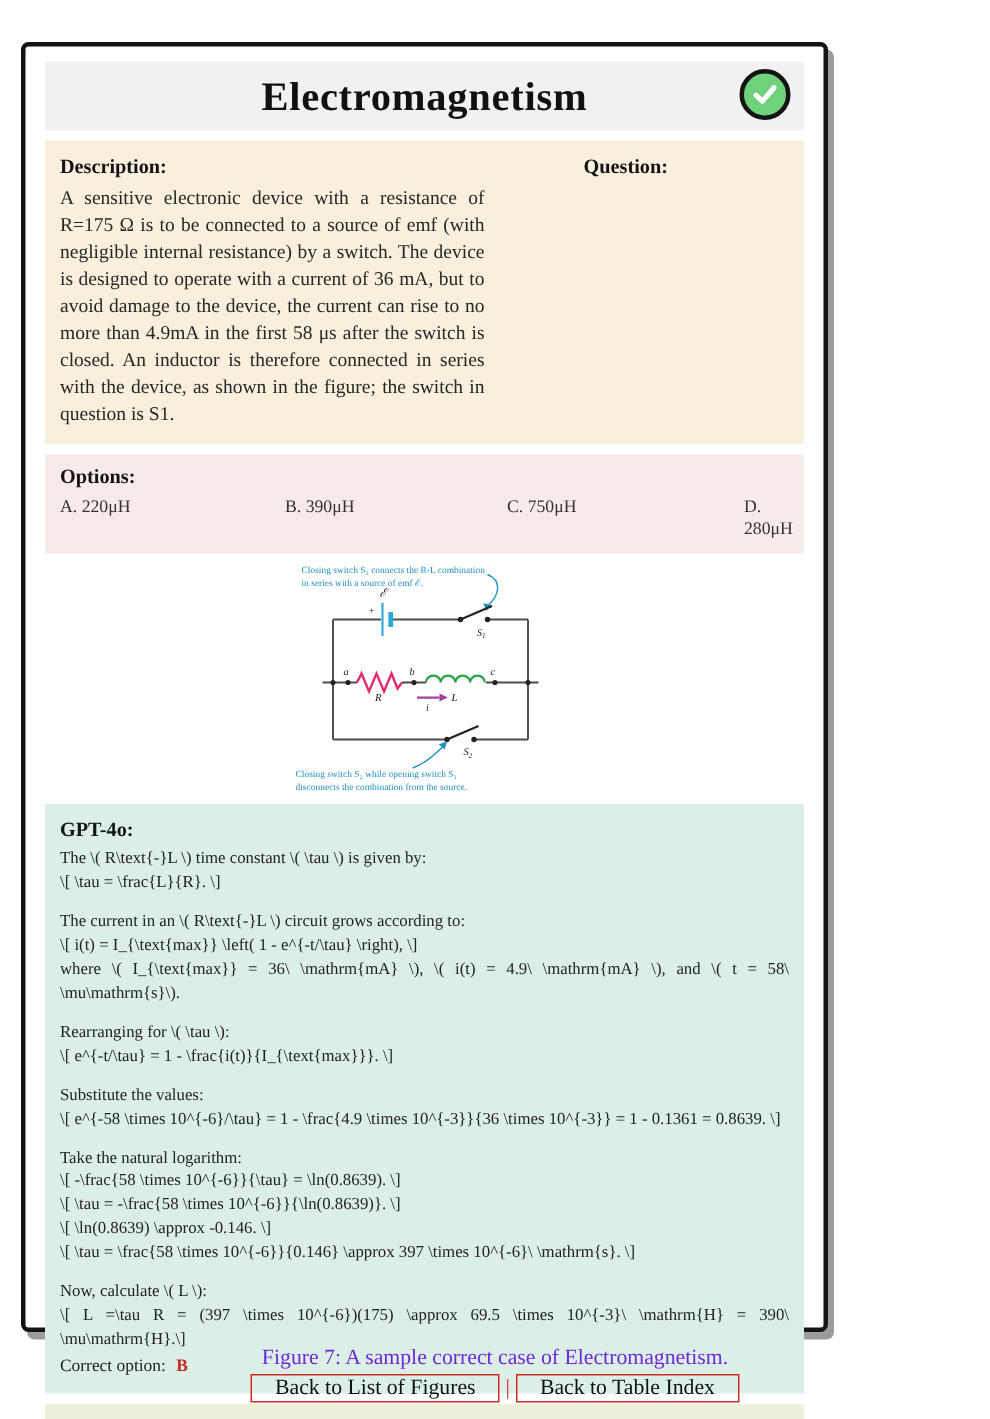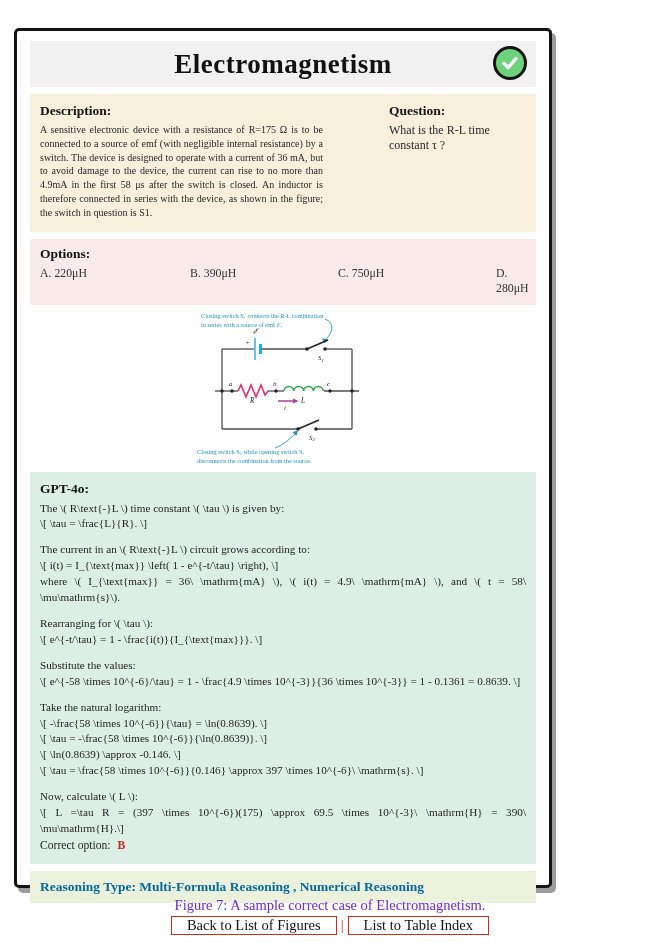--- a/index.html
+++ b/index.html
@@ -10,21 +10,21 @@
         box-shadow:4px 5px 0 #9c9c9c;padding:10px 13px;}
   .titlebar{position:relative;background:#f1f1f1;height:46px;display:flex;align-items:center;justify-content:center;}
   .title{font-size:27px;font-weight:bold;color:#111;letter-spacing:.5px;}
   .check-badge{position:absolute;right:9px;top:5px;width:34px;height:34px;border-radius:50%;
         background:#6fd17b;border:3px solid #141414;box-sizing:border-box;display:flex;align-items:center;justify-content:center;}
   .band{box-sizing:border-box;padding:8px 10px;margin-top:7px;}
   .desc-band{background:#f8efdc;display:flex;gap:18px;padding:9px 10px 12px 10px;}
   .desc-col{width:283px;flex:none;}
   .q-col{flex:1;margin-left:48px;}
   .sec-label{font-size:13.5px;font-weight:bold;color:#141414;margin-bottom:4px;}
-  .body-text{font-size:10px;line-height:1.38;text-align:justify;color:#272727;font-family:Liberation Serif, serif;}
+  .body-text{font-size:13px;line-height:1.38;text-align:justify;color:#272727;font-family:Liberation Serif, serif;}
   .q-text{font-size:12px;color:#272727;text-align:left;}
   .options-band{background:#f9eaea;padding:7px 10px 9px 10px;}
   .options-row{display:grid;grid-template-columns:150px 148px 158px auto;font-size:11.8px;color:#333;margin-top:3px;}
   .figure-band{background:#ffffff;display:flex;justify-content:center;align-items:center;padding:0;margin-top:2px;}
   .gpt-band{background:#dcefe7;padding:9px 10px 12px 10px;}
   .gpt-par{font-size:11.2px;line-height:1.42;color:#232323;white-space:pre-wrap;text-align:justify;}
   .gpt-par + .gpt-par{margin-top:10px;}
   .correct-line{margin-top:2px;font-size:11.6px;color:#232323;}
   .correct-val{color:#c42a24;font-weight:bold;margin-left:4px;}
   .bar{font-size:13.5px;font-weight:bold;color:#0369a1;padding:8px 10px;}
@@ -54,21 +54,20 @@
       </span>
     </div>
 
     <div class="band desc-band">
       <div class="desc-col">
         <div class="sec-label">Description:</div>
         <div class="body-text">A sensitive electronic device with a resistance of R=175 Ω is to be connected to a source of emf (with negligible internal resistance) by a switch. The device is designed to operate with a current of 36 mA, but to avoid damage to the device, the current can rise to no more than 4.9mA in the first 58 μs after the switch is closed. An inductor is therefore connected in series with the device, as shown in the figure; the switch in question is S1.</div>
       </div>
       <div class="q-col">
         <div class="sec-label">Question:</div>
-        <div class="q-text">What is the R-L time constant τ ?</div>
       </div>
     </div>
 
     <div class="band options-band">
       <div class="sec-label">Options:</div>
       <div class="options-row">
           <span class="option-item">A. 220μH</span>
           <span class="option-item">B. 390μH</span>
           <span class="option-item">C. 750μH</span>
           <span class="option-item">D. 280μH</span>
@@ -167,16 +166,16 @@
       <span>Reasoning Type:</span>
       <span>Multi-Formula Reasoning ,  Numerical Reasoning</span>
     </div>
 
 
   </div>
 
   <div class="caption">Figure 7: A sample correct case of Electromagnetism.</div>
 
   <div class="links-row">
-    <span class="backlink">Back to List of Figures</span><span class="link-sep">|</span><span class="backlink">List to Table Index</span>
+    <span class="backlink">Back to List of Figures</span><span class="link-sep">|</span><span class="backlink">Back to Table Index</span>
   </div>
 
 </div>
 
 </body></html>

